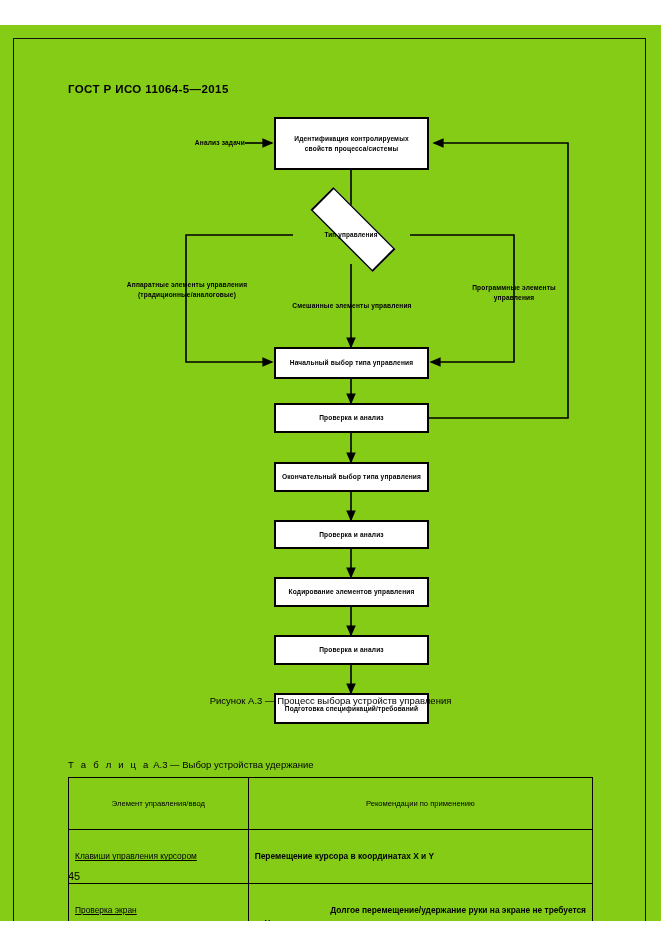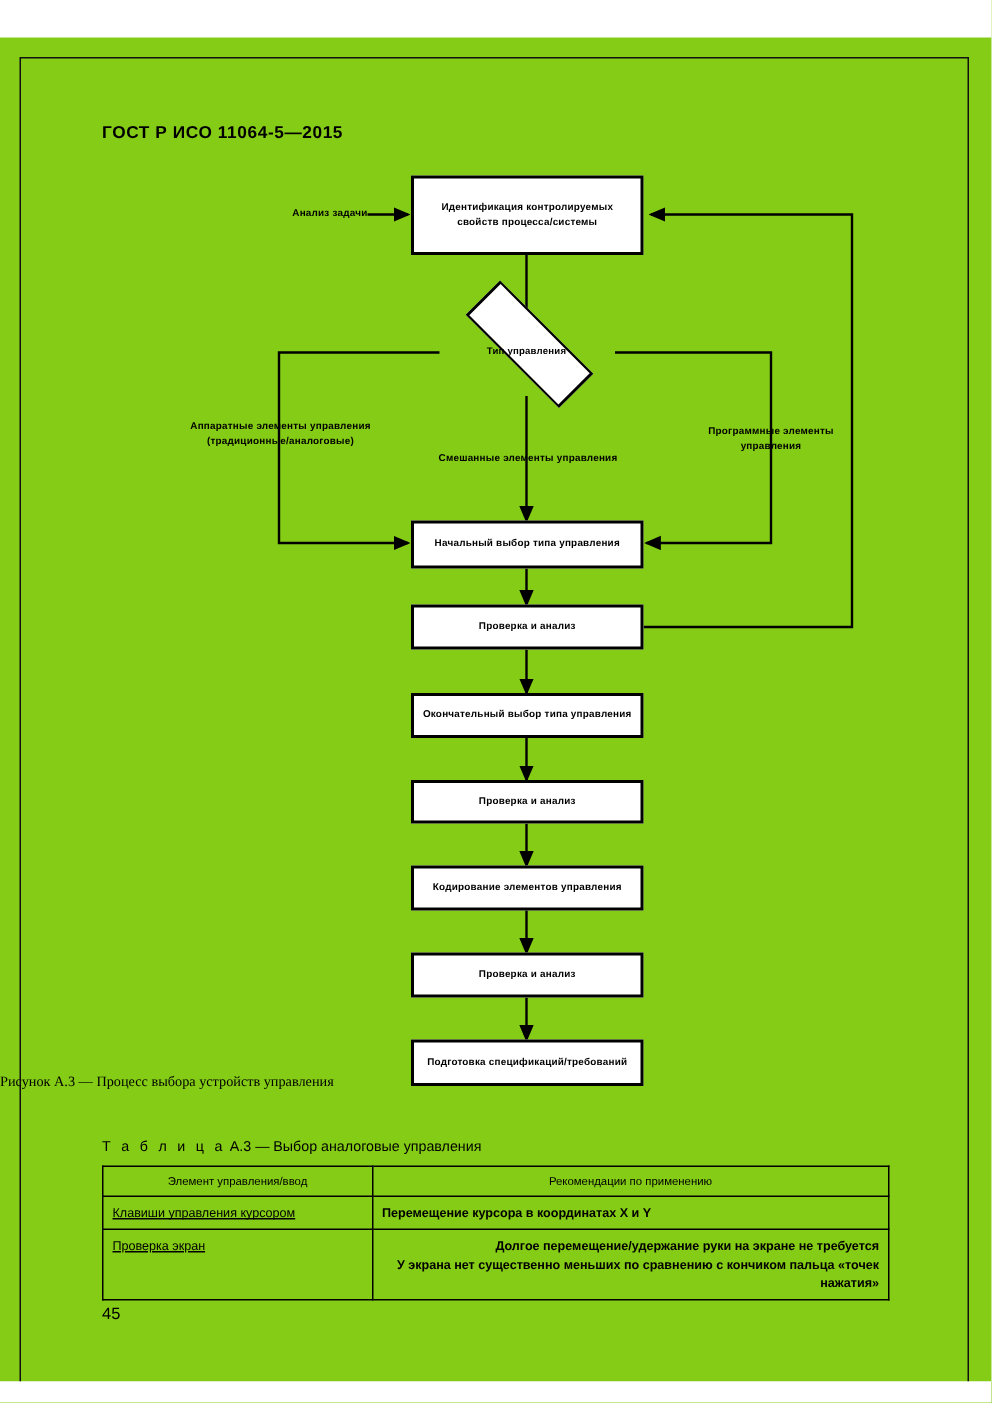--- a/index.html
+++ b/index.html
@@ -87,24 +87,24 @@
     left: 0;
     top: 0;
     width: 661px;
     height: 712px;
   }
 
   
   #figure-caption {
     position: absolute;
     left: 0;
-    top: 692px;
-    width: 661px;
+    top: 670px;
+    width: 661px;
+    text-align: center;
     font-size: 9.5px;
-    font-family: Liberation Serif, serif;
   }
 
   
   #table-caption {
     position: absolute;
     left: 68px;
     top: 734px;
     font-size: 9.5px;
   }
   #table-caption .sp {
@@ -114,21 +114,21 @@
     position: absolute;
     left: 68px;
     top: 752px;
     width: 525px;
     border-collapse: collapse;
     font-size: 8.4px;
   }
   #data-table th,
   #data-table td {
     border: 1px solid #000;
-    padding: 4px 6px;
+    padding: 20px 6px;
     vertical-align: top;
     font-weight: normal;
     line-height: 1.5;
   }
   #data-table th {
     text-align: center;
     font-size: 7.6px;
   }
   #data-table td.col-0 { width: 175px; text-decoration: underline; }
   #data-table td.col-1 { width: 350px; font-weight: bold; }
@@ -203,21 +203,21 @@
 
     <div class="fc-node" style="left:274px; top:610px; width:155px; height:30px;">Проверка и анализ</div>
 
     <div class="fc-node" style="left:274px; top:668px; width:155px; height:31px;">Подготовка спецификаций/требований</div>
   </div>
 
   <div id="figure-caption">Рисунок А.3 — Процесс выбора устройств управления</div>
 
   <div id="table-caption">
     <span class="sp">Т а б л и ц а</span>
-    <span>А.3 — Выбор аналоговые управления</span>
+    <span>А.3 — Выбор устройства удержание</span>
   </div>
 
   <table id="data-table">
     <thead>
       <tr>
         <th>Элемент управления/ввод</th>
         <th>Рекомендации по применению</th>
       </tr>
     </thead>
     <tbody>

